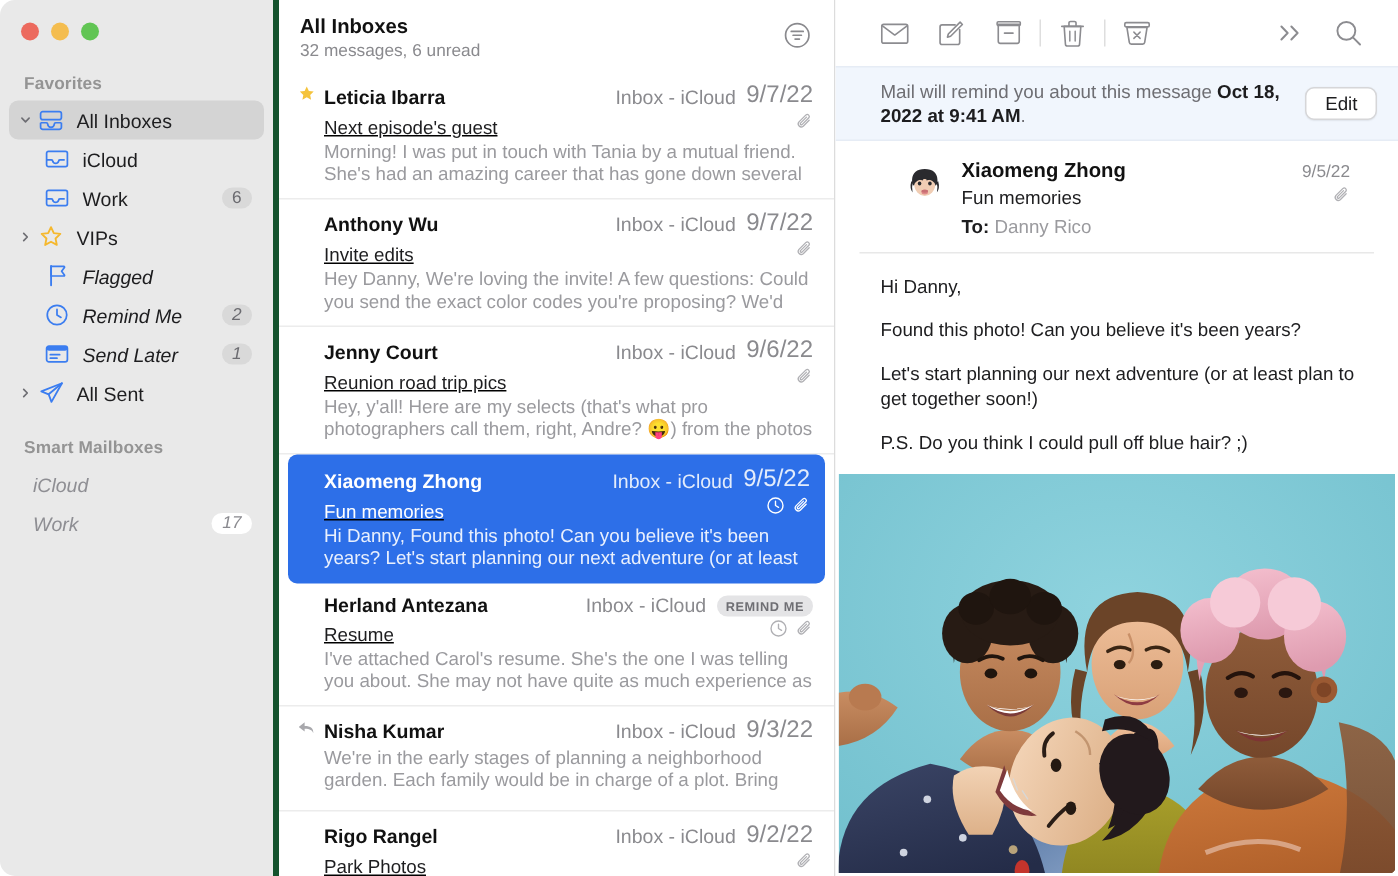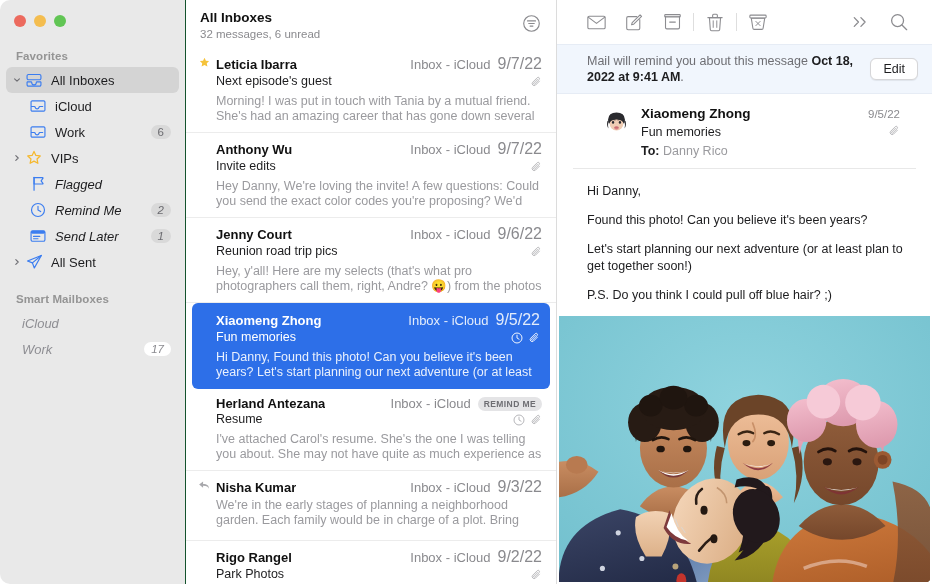--- a/index.html
+++ b/index.html
@@ -19,21 +19,21 @@
     background: #fff;
   }
 
   
   .sidebar {
     width: 186px;
     flex: 0 0 186px;
     background: #e9e9e9;
     padding-top: 0;
     position: relative;
-    border-right: 1px solid #14532d;
+    border-right: 4px solid #14532d;
   }
   .traffic {
     display: flex;
     gap: 8px;
     padding: 15px 0 0 14px;
     height: 40px;
     align-items: flex-start;
   }
   .light { width: 12px; height: 12px; border-radius: 50%; }
   .light.red { background: #ec6a5e; }
@@ -156,23 +156,24 @@
     font-weight: 700;
     letter-spacing: 0.4px;
     color: #6e6e73;
     background: #e4e4e6;
     border-radius: 8px;
     padding: 2px 6px 2px 6px;
     white-space: nowrap;
   }
   .msg-row2 {
     display: flex;
-    align-items: flex-start;
+    align-items: flex-end;
     justify-content: space-between;
     margin-top: 1px;
+    text-decoration: underline;
   }
   .msg-subject { font-size: 12.5px; color: #1d1d1f; white-space: nowrap; overflow: hidden; }
   .msg-icons { display: flex; align-items: center; gap: 6px; flex: 0 0 auto; }
   .msg-preview {
     font-size: 12.5px;
     color: #9a9a9e;
     line-height: 15px;
     margin-top: 2px;
     max-height: 30px;
     overflow: hidden;

